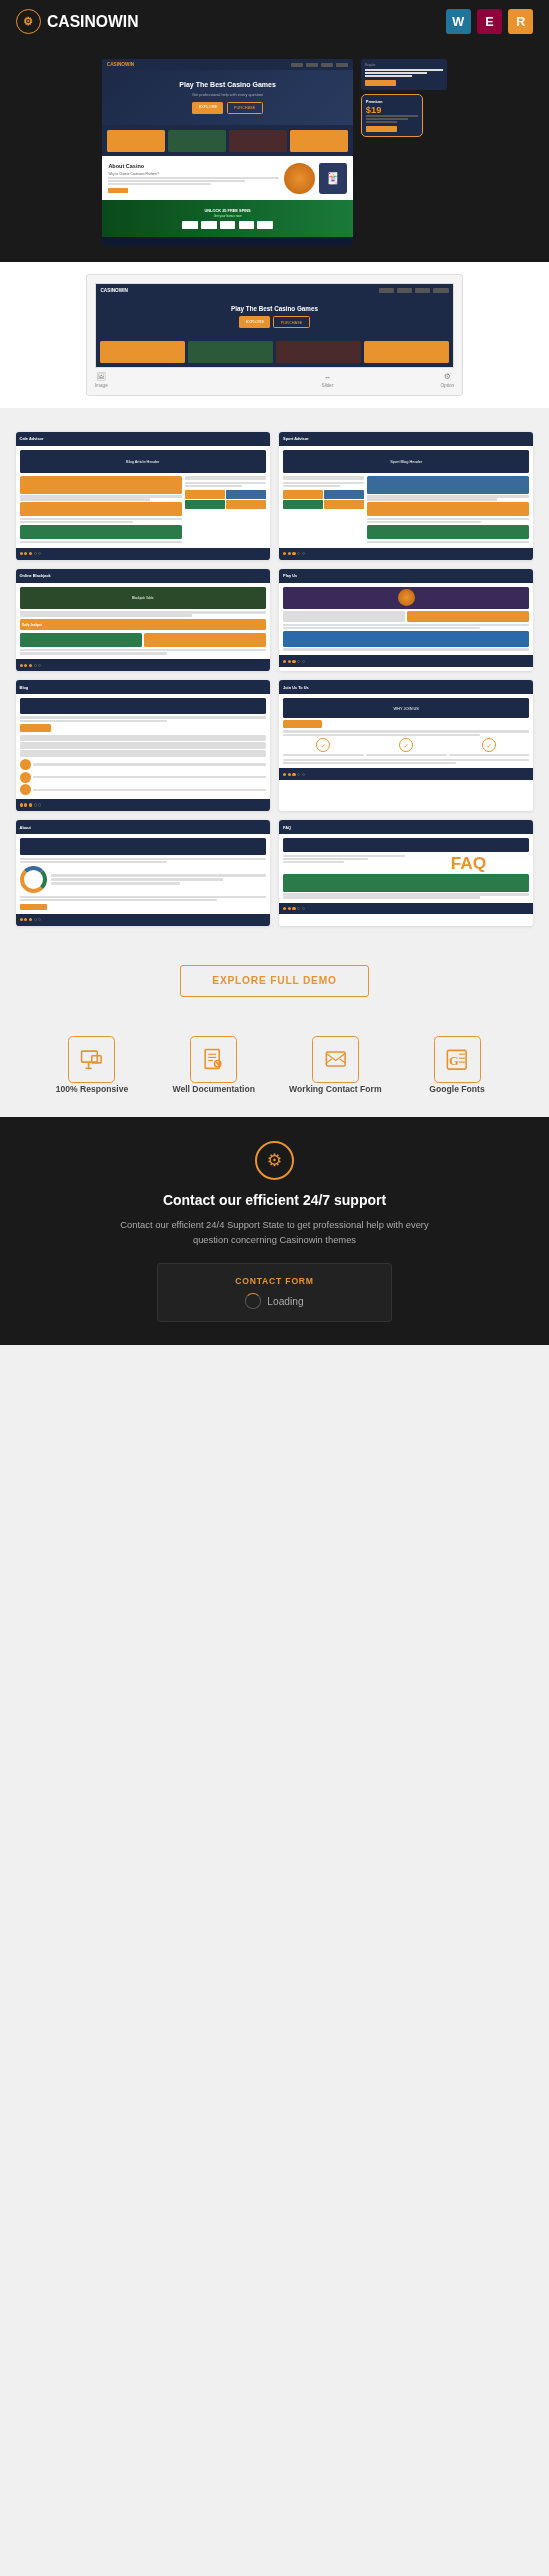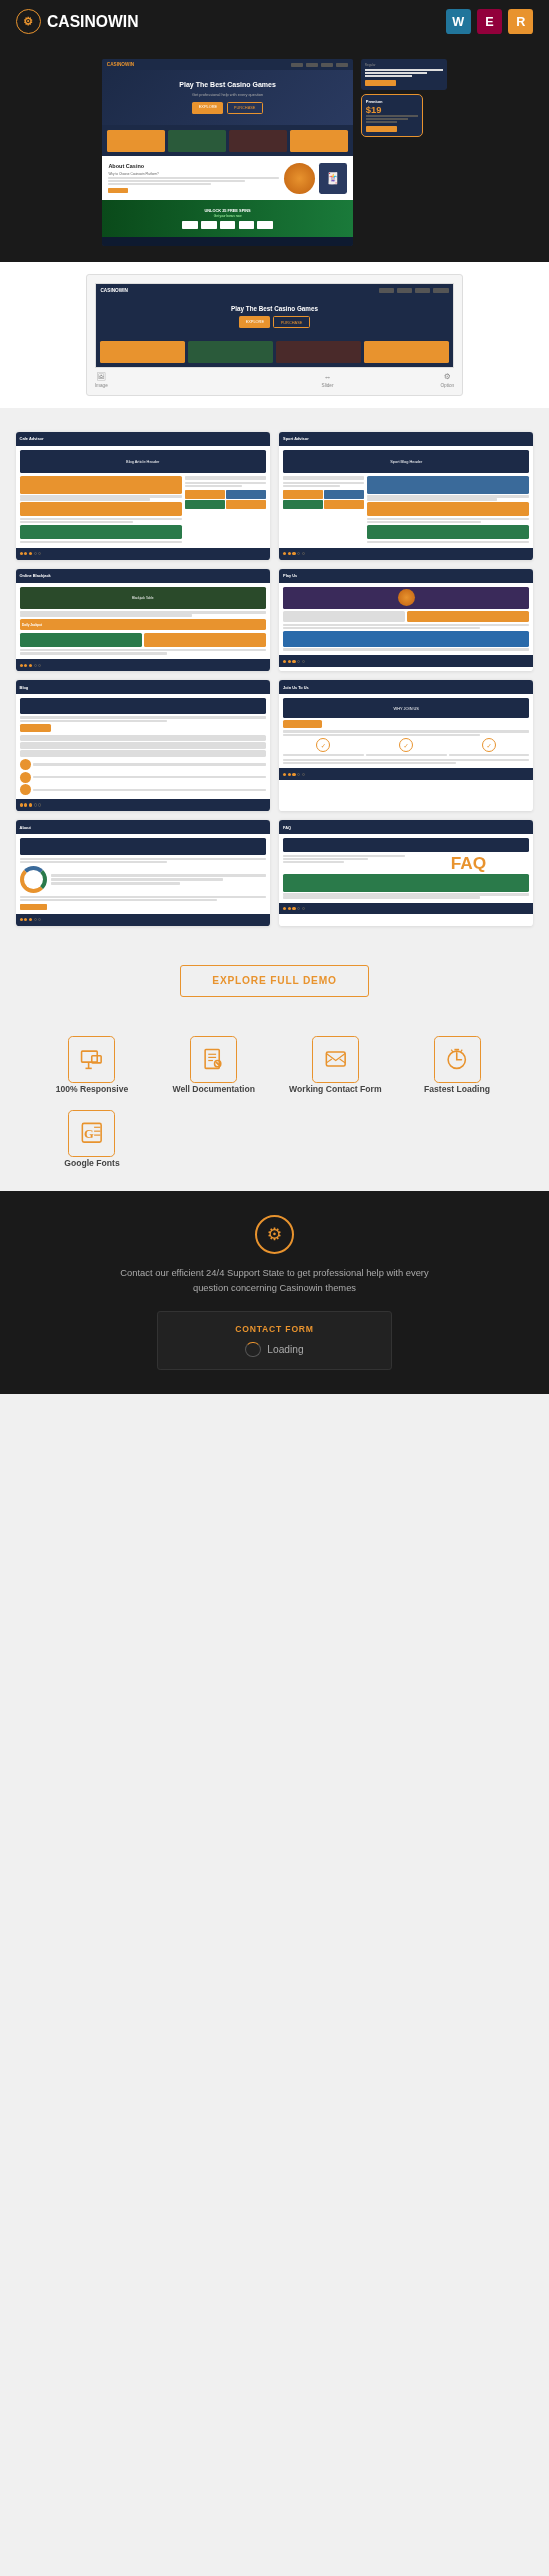--- a/index.html
+++ b/index.html
@@ -747,32 +747,20 @@
           <rect x="3" y="5" width="24" height="18" rx="2" stroke="#e8932e" stroke-width="2"></rect>
           <path d="M3 7 L15 16 L27 7" stroke="#e8932e" stroke-width="1.5"></path>
           <line x1="3" y1="19" x2="10" y2="14" stroke="#e8932e" stroke-width="1.5"></line>
           <line x1="27" y1="19" x2="20" y2="14" stroke="#e8932e" stroke-width="1.5"></line>
         </svg>
       </div>
       <span class="feature-label">Working Contact Form</span>
     </div>
 
 
-    <div class="feature-item">
-      <div class="feature-icon-box">
-        <svg width="23.5" height="23.5" viewBox="0 0 30 30" fill="none" xmlns="http://www.w3.org/2000/svg">
-          <circle cx="15" cy="15" r="11" stroke="#e8932e" stroke-width="2"></circle>
-          <polyline points="15,6 15,15 21,15" stroke="#e8932e" stroke-width="2" stroke-linecap="round"></polyline>
-          <path d="M10 5 L8 2" stroke="#e8932e" stroke-width="1.5"></path>
-          <path d="M20 5 L22 2" stroke="#e8932e" stroke-width="1.5"></path>
-          <line x1="12" y1="2" x2="18" y2="2" stroke="#e8932e" stroke-width="2"></line>
-        </svg>
-      </div>
-      <span class="feature-label">Fastest Loading</span>
-    </div>
 
     <div class="feature-item">
       <div class="feature-icon-box">
         <svg width="23.5" height="23.5" viewBox="0 0 30 30" fill="none" xmlns="http://www.w3.org/2000/svg" style="font-size:24px">
           <rect x="3" y="3" width="24" height="24" rx="2" stroke="#e8932e" stroke-width="2"></rect>
           <text x="5" y="22" font-size="16" font-weight="bold" fill="#e8932e" font-family="serif">G</text>
           <line x1="18" y1="8" x2="26" y2="8" stroke="#e8932e" stroke-width="1.5"></line>
           <line x1="18" y1="13" x2="26" y2="13" stroke="#e8932e" stroke-width="1.5"></line>
           <line x1="18" y1="18" x2="26" y2="18" stroke="#e8932e" stroke-width="1.5"></line>
         </svg>
@@ -780,20 +768,21 @@
       <span class="feature-label">Google Fonts</span>
     </div>
 
   </div>
 </section>
 
 <footer class="footer-section">
   <div class="footer-logo-icon">
     <span>⚙</span>
   </div>
+  <h3 class="footer-title">Contact our efficient 24/7 support</h3>
   <p class="footer-desc">Contact our efficient 24/4 Support State to get professional help with every question concerning Casinowin themes</p>
 
   <div class="contact-form-box">
     <div class="contact-form-label">Contact Form</div>
     <div class="loading-indicator">
       <div class="loading-spinner"></div>
       <span class="loading-text">Loading</span>
     </div>
   </div>
 </footer>

